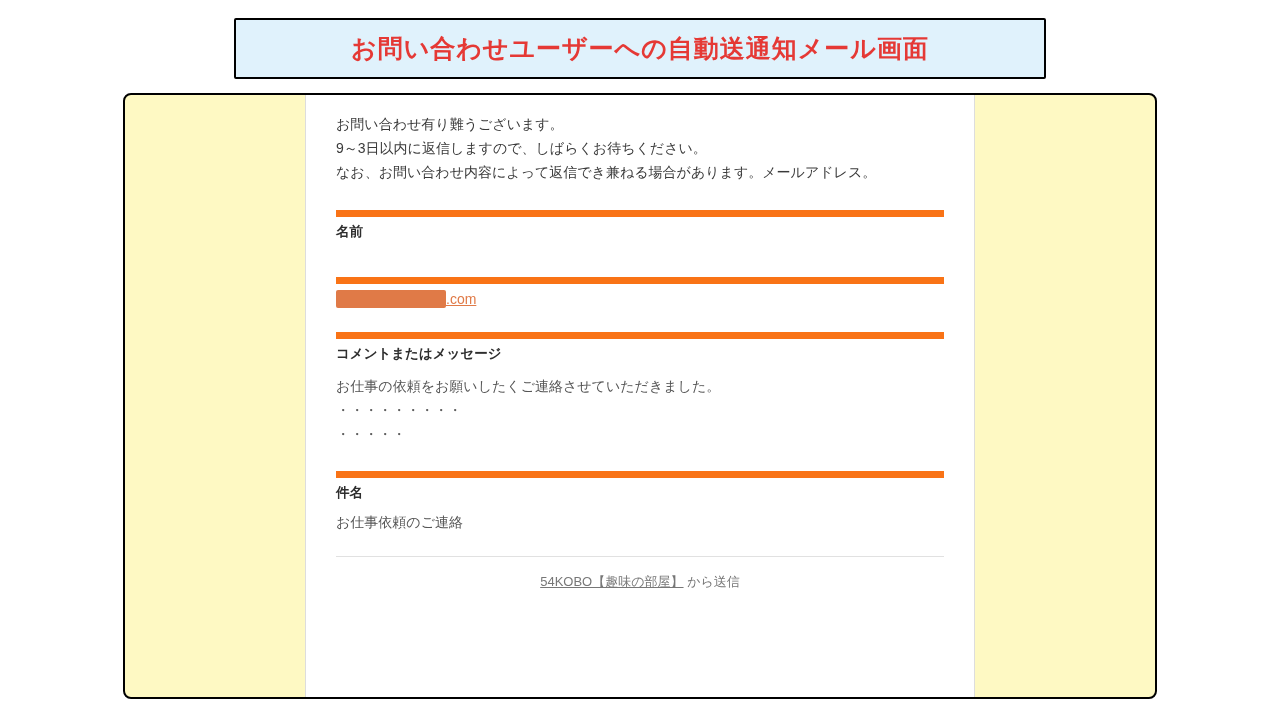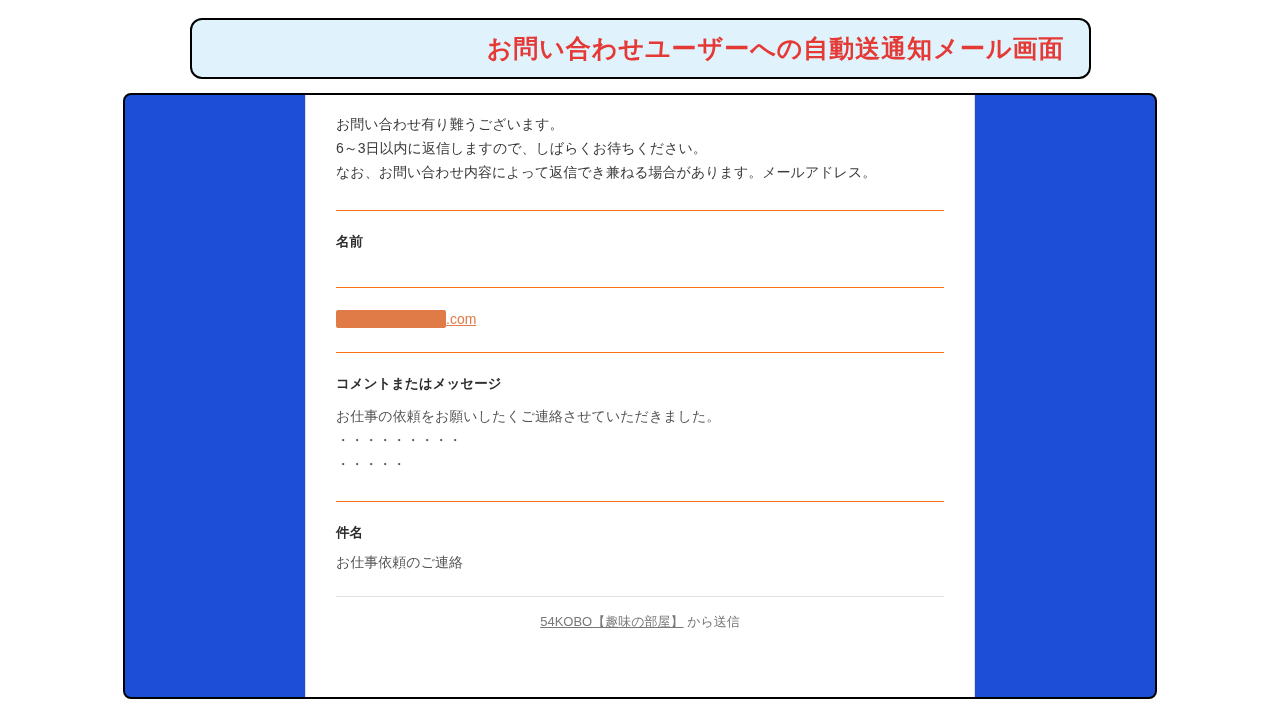--- a/index.html
+++ b/index.html
@@ -4,61 +4,61 @@
   <style>
     * { margin: 0; padding: 0; box-sizing: border-box; }
     body {
       font-family: "Hiragino Kaku Gothic ProN", "Meiryo", sans-serif;
       background: #fff;
       width: 1280px;
       height: 720px;
       padding-top: 18px;
     }
     .header-box {
-      width: 901px;
+      width: 812px;
       margin: 0 auto 14px auto;
       background: #e0f2fc;
       border: 2px solid #000;
-      border-radius: 12px;
+      border-radius: 2px;
       padding: 12px 24px;
-      text-align: right;
+      text-align: center;
     }
     .header-title {
       color: #e53935;
       font-size: 25px;
       font-weight: bold;
       letter-spacing: 1px;
     }
     .window {
       width: 1034px;
       margin: 0 auto;
       border: 2px solid #000;
       border-radius: 8px;
-      background: #1d4ed8;
+      background: #fef9c3;
       height: 606px;
       overflow: hidden;
     }
     .content-wrap {
       width: 670px;
       margin: 0 auto;
       background: #fff;
       height: 100%;
       border-left: 1px solid #ddd;
       border-right: 1px solid #ddd;
       padding: 18px 30px 0 30px;
     }
     .intro {
       color: #3a3a3a;
       font-size: 14px;
       line-height: 1.7;
       margin-bottom: 26px;
     }
     .section {
-      border-top: 1px solid #f97316;
-      padding: 22px 0 24px 0;
+      border-top: 7px solid #f97316;
+      padding: 6px 0 24px 0;
     }
     .label {
       font-size: 13.5px;
       font-weight: bold;
       color: #2e2e2e;
       margin-bottom: 12px;
     }
     .value {
       font-size: 14px;
       color: #555;
@@ -101,21 +101,21 @@
 
 <div class="header-box">
   <div class="header-title">お問い合わせユーザーへの自動送通知メール画面</div>
 </div>
 
 <div class="window">
   <div class="content-wrap">
 
     <div class="intro">
       <div>お問い合わせ有り難うございます。</div>
-      <div>6～3日以内に返信しますので、しばらくお待ちください。</div>
+      <div>9～3日以内に返信しますので、しばらくお待ちください。</div>
       <div>なお、お問い合わせ内容によって返信でき兼ねる場合があります。メールアドレス。</div>
     </div>
 
     <div class="section">
       <div class="label">名前</div>
     </div>
 
     <div class="section">
       <div class="email-row">
         <span class="redact"></span>

